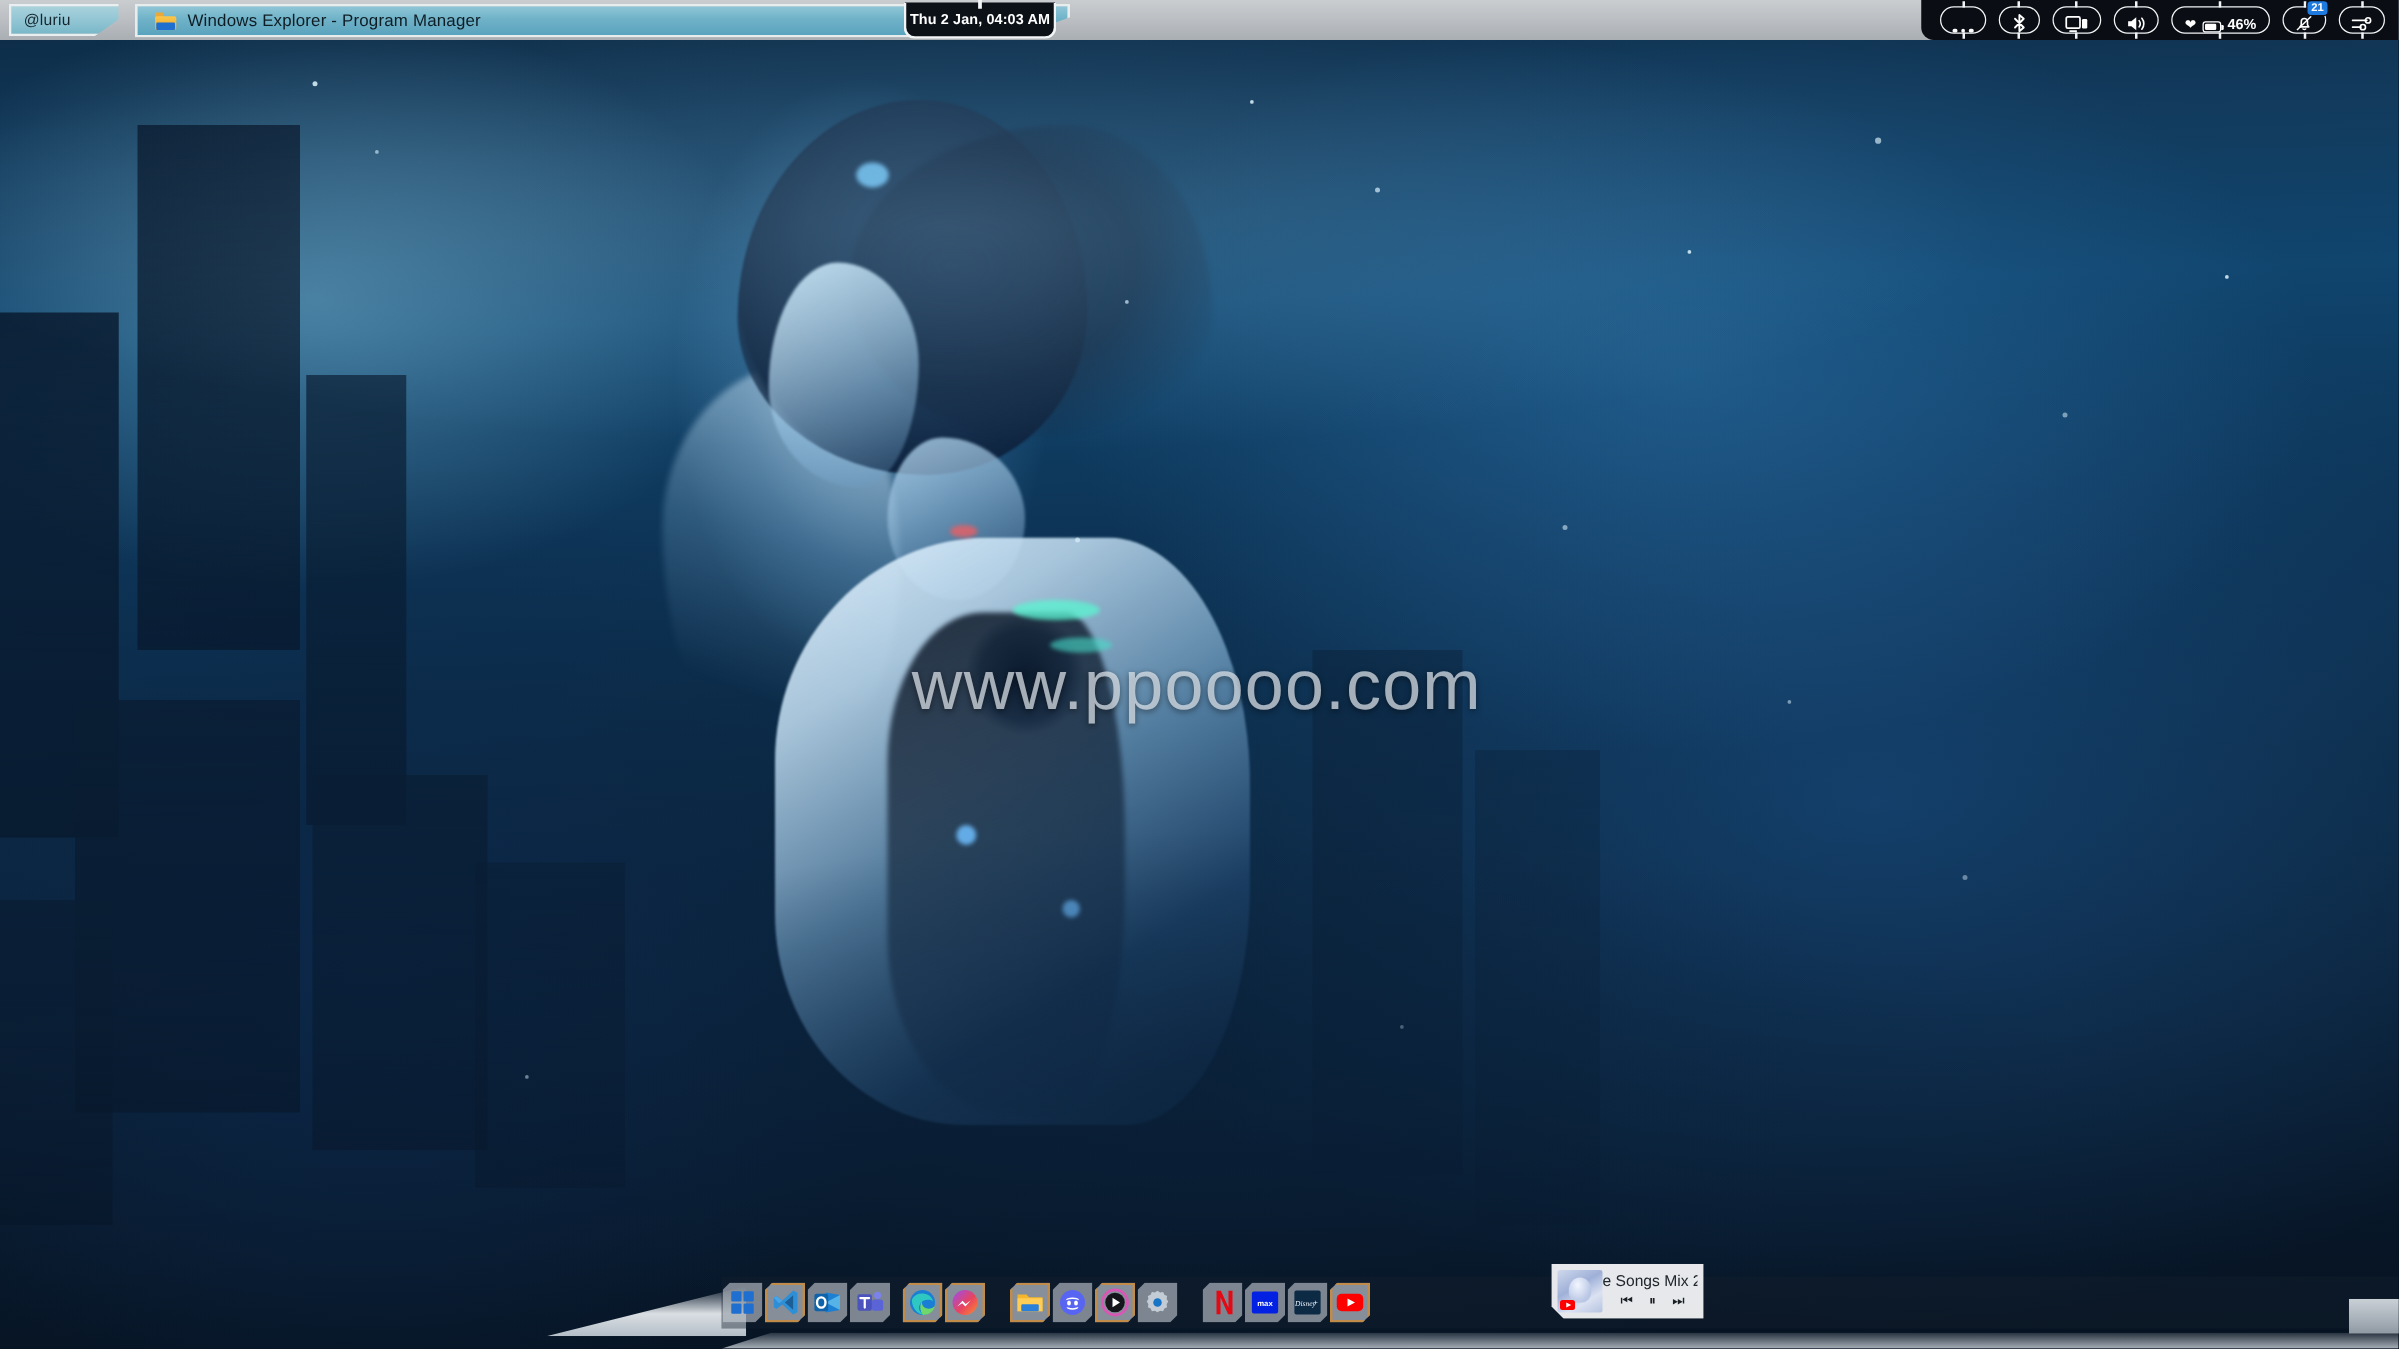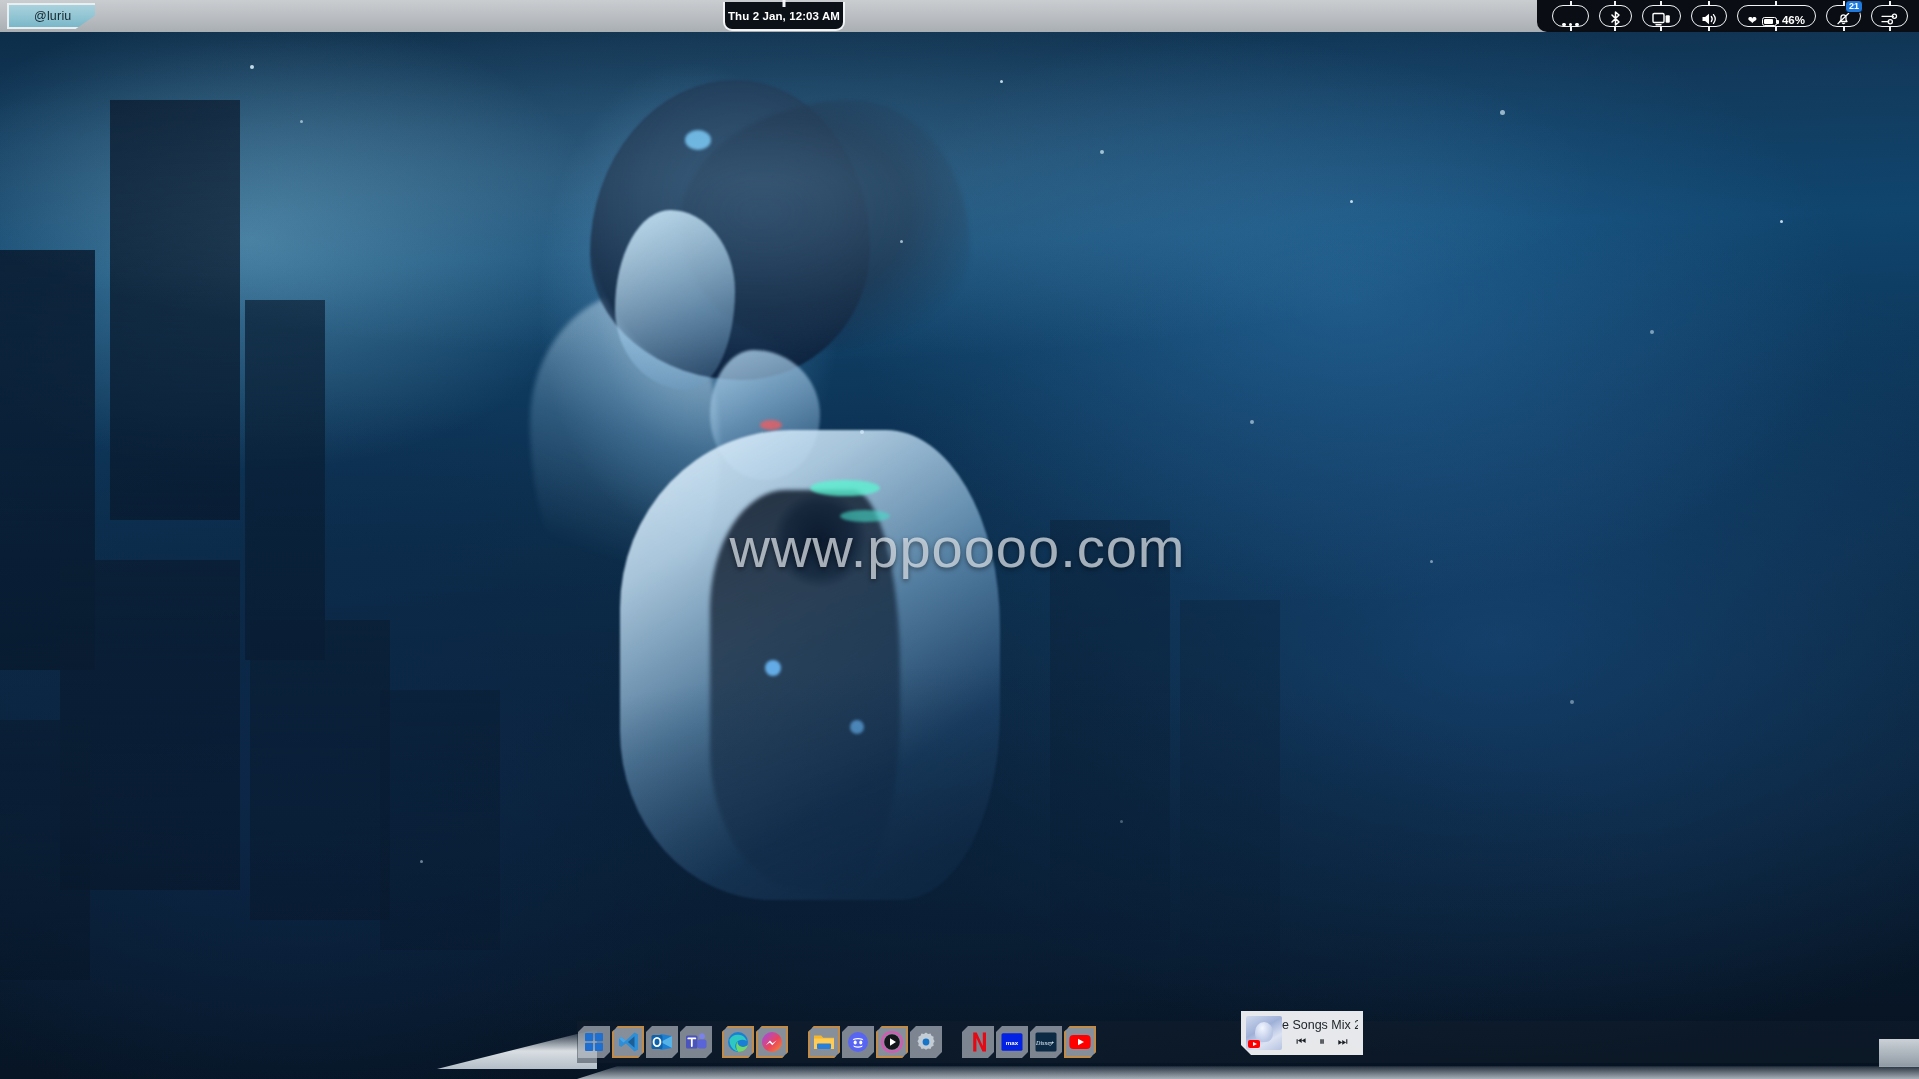--- a/index.html
+++ b/index.html
@@ -103,21 +103,21 @@
   
   #user-tab{
     position:absolute; left:7px; top:3px; width:88px; height:26px;
     background:linear-gradient(180deg,#a9d2dc,#8ec3d2 60%,#79b7c8);
     border:2px solid #e9eef0;
     border-right:none;
     clip-path:polygon(0 0, 100% 0, 100% 48%, 78% 100%, 0 100%);
     display:flex; align-items:center;
   }
   #user-tab-label{
-    color:#16262e; font-size:12.5px; padding-left:10px; letter-spacing:.2px;margin-left:15px;
+    color:#16262e; font-size:12.5px; padding-left:10px; letter-spacing:.2px;
   }
   
   #win-tab{
     position:absolute; left:108px; top:3px; width:748px; height:27px;
     background:linear-gradient(180deg,#8fc6d6 0%, #6fb2c8 45%, #5aa3bd 100%);
     border:2px solid #e7eced;
     border-left:2px solid #e7eced;
     clip-path:polygon(0 0, 100% 0, 100% 40%, 94% 100%, 0 100%);
     display:flex; align-items:center;
   }
@@ -299,24 +299,34 @@
 </div>
 
 <div id="watermark">www.ppoooo.com</div>
 
 <div id="topbar">
 
   <div id="user-tab">
     <span id="user-tab-label">@luriu</span>
   </div>
 
+  <div id="win-tab">
+    <div id="win-tab-inner">
+      <span id="folder-icon">
+        <span class="tab"></span>
+          <span class="body"></span>
+          <span class="lip"></span>
+      </span>
+      <span id="win-title">Windows Explorer  -  Program Manager</span>
+    </div>
+  </div>
 
   <div id="clock-pill">
     <span class="notch"></span>
-    <span id="clock-text">Thu 2 Jan, 12:03 AM</span>
+    <span id="clock-text">Thu 2 Jan, 04:03 AM</span>
   </div>
 
   <div id="status-cluster">
 
     <div class="pill">
       <span class="hook"></span>
         <span class="hook2"></span>
       <span class="dots">
           <i></i>
           <i></i>

